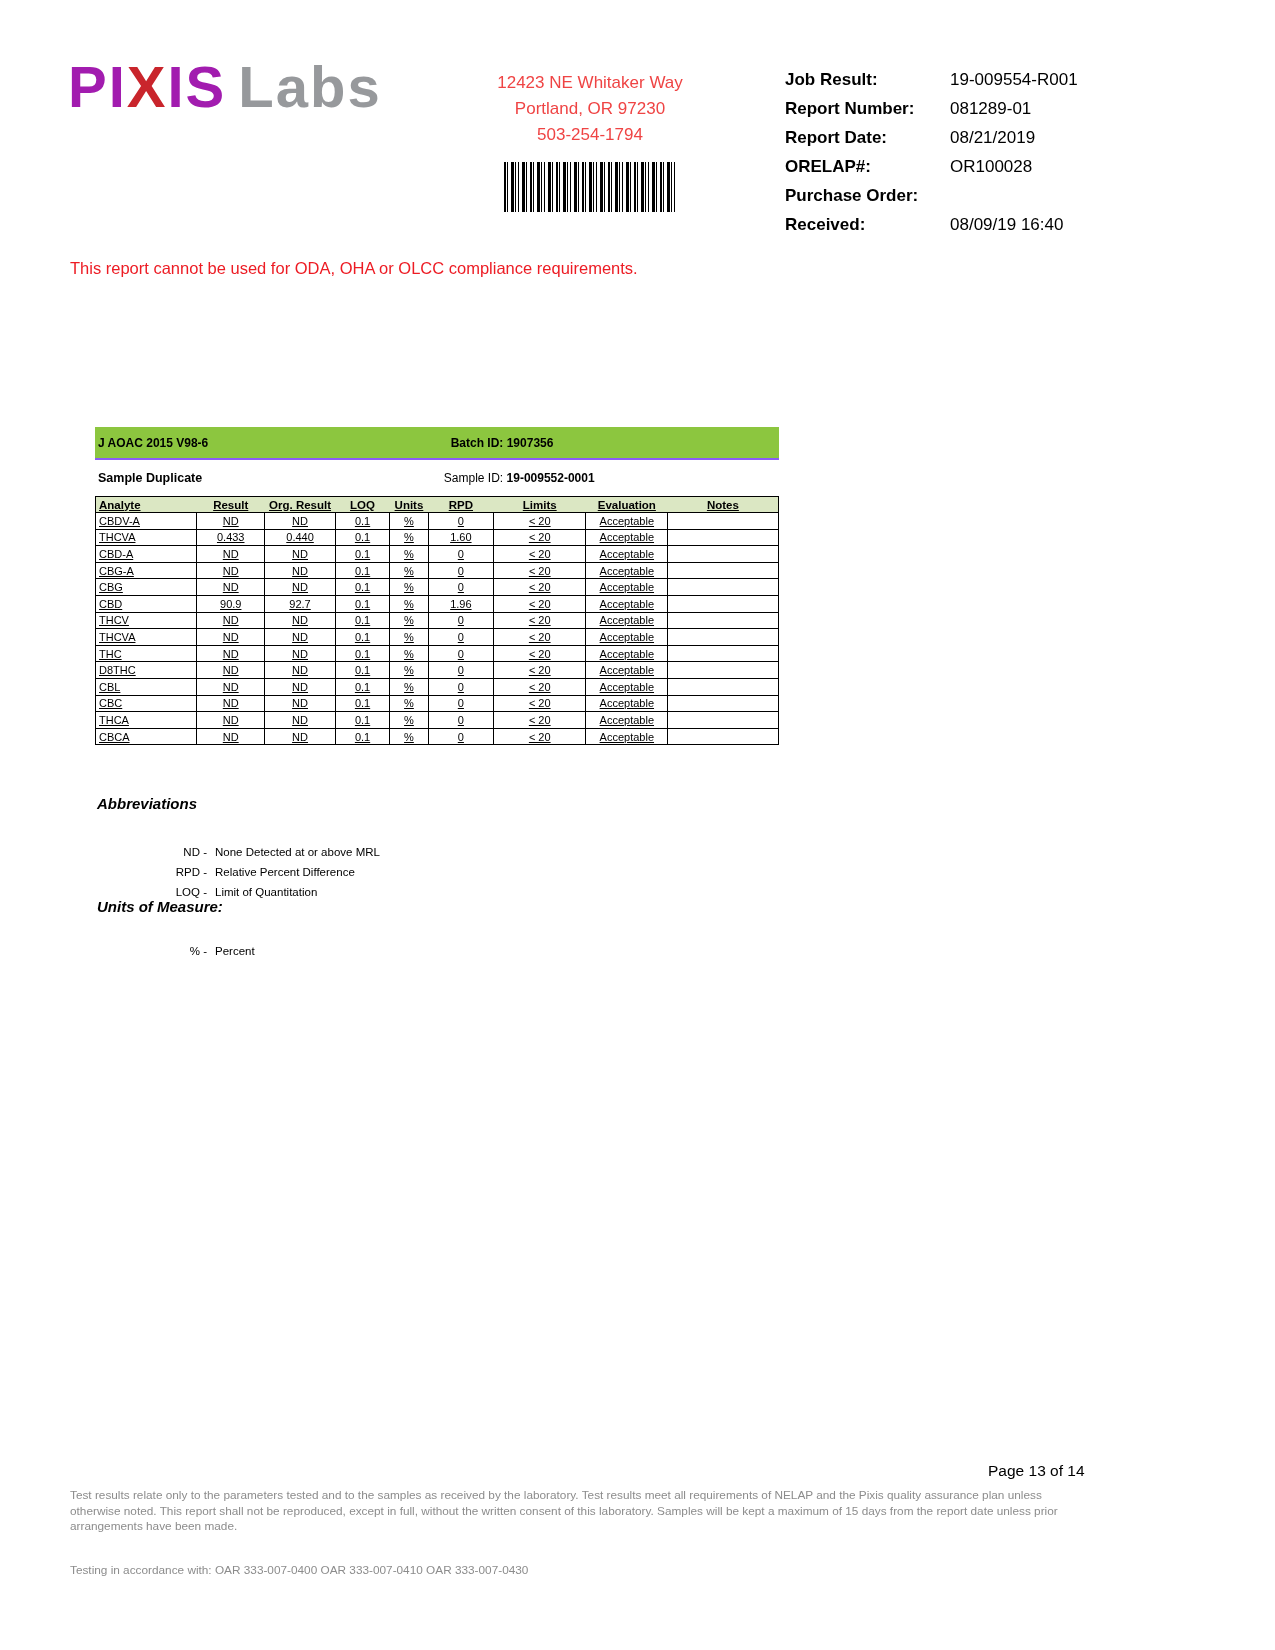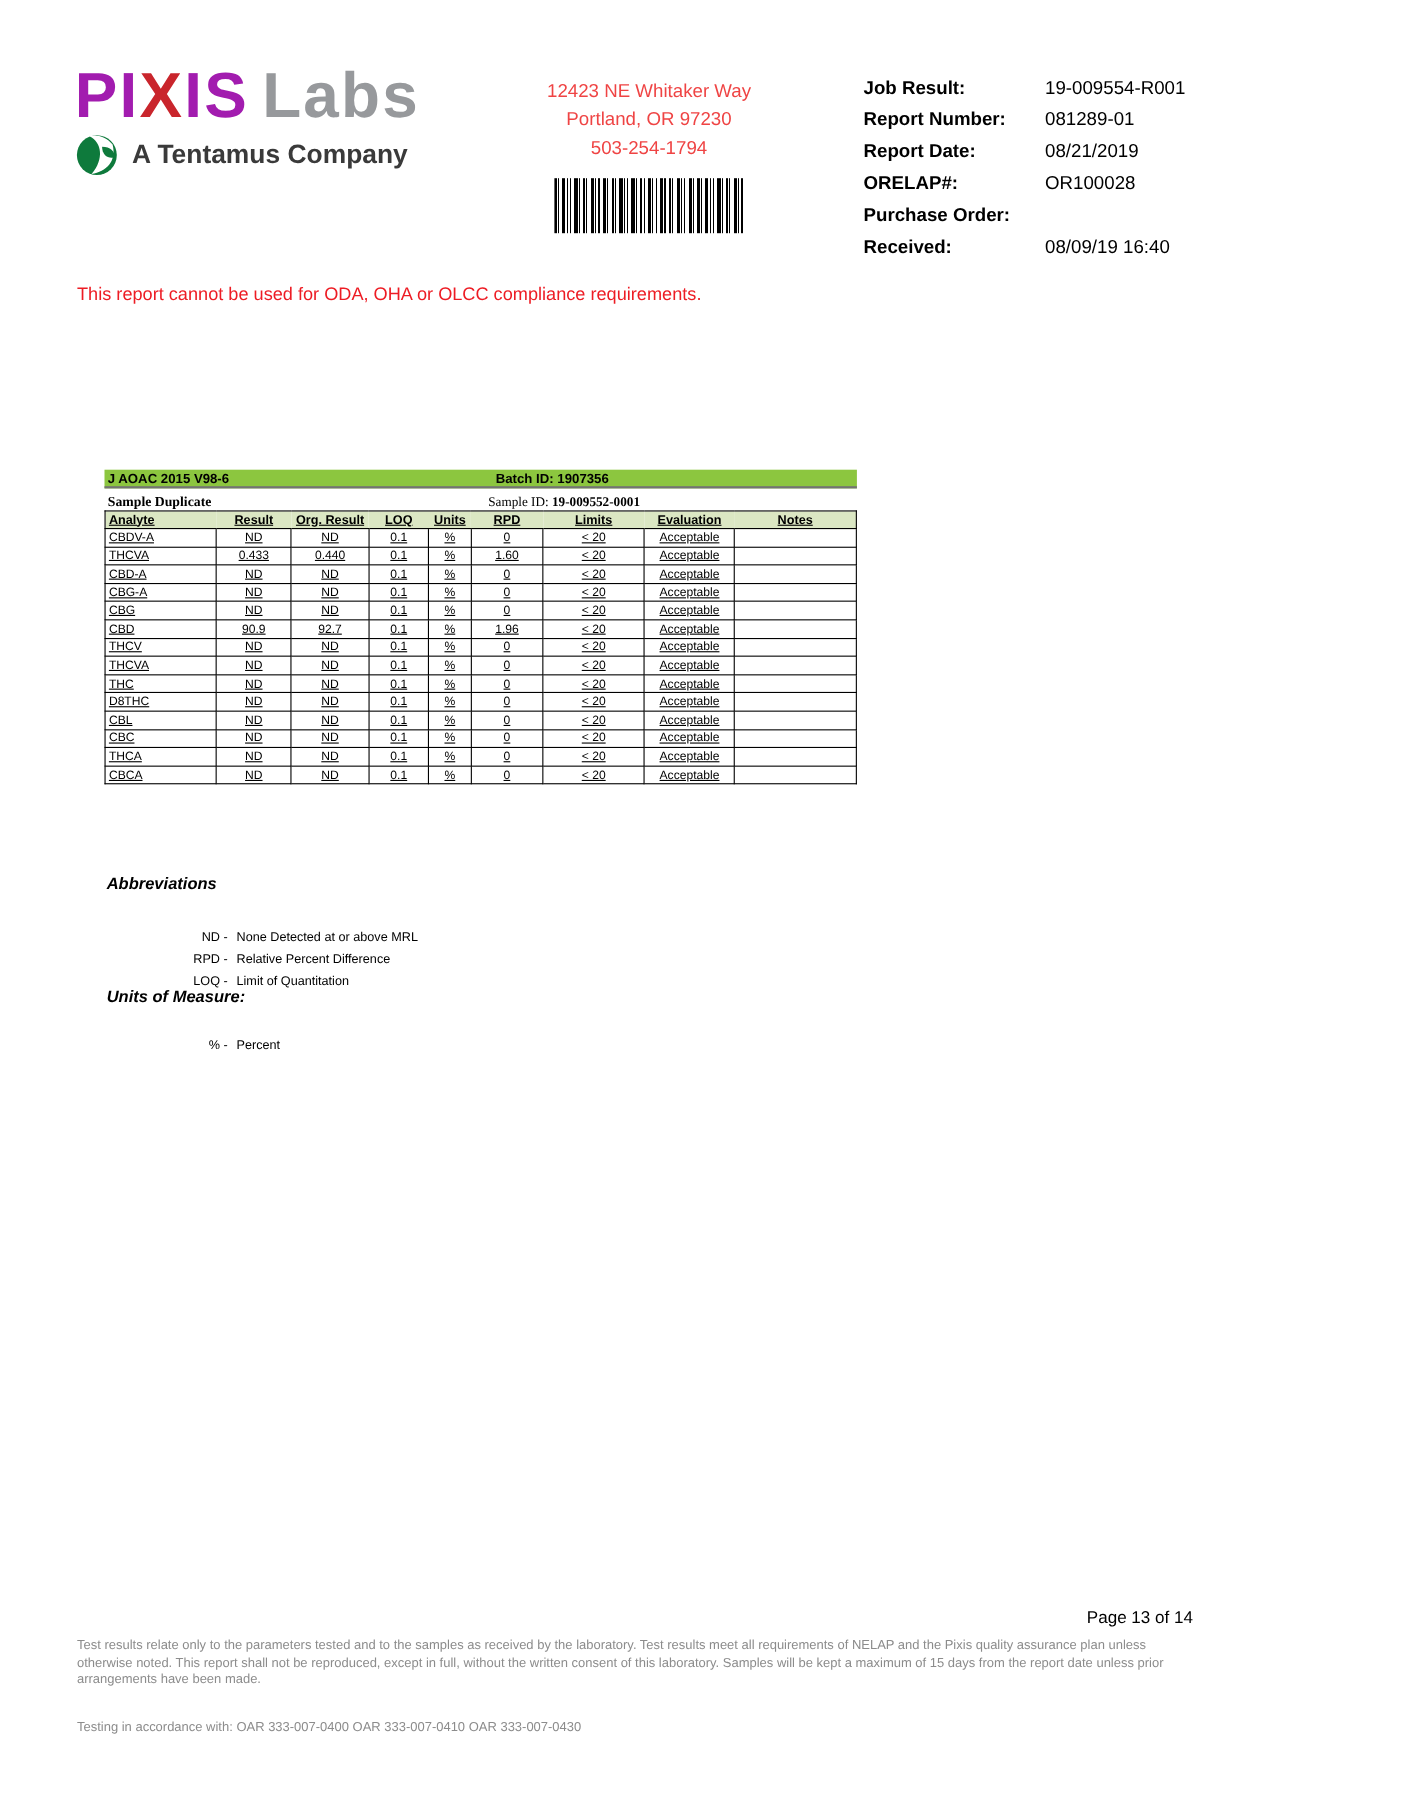--- a/index.html
+++ b/index.html
@@ -26,24 +26,24 @@
 
   .info-block { position:absolute; left:785px; top:70px; width:360px; }
   .info-row { display:flex; min-height:29px; align-items:flex-start; }
   .info-row .lbl { width:165px; font-weight:bold; font-size:17px; }
   .info-row .val { font-size:17px; }
 
   .notice { position:absolute; left:70px; top:259px; color:#ed1c24; font-size:16.5px; }
 
   
   .results { position:absolute; left:95px; top:427px; width:684px; }
-  .method-bar { display:flex; position:relative; background:#8cc63f; border-bottom:2px solid #737373; height:17px; align-items:center; }
+  .method-bar { display:flex; position:relative; background:#8cc63f; border-bottom:2px solid #8b5cf6; height:33px; align-items:center; }
   .method-bar .method { font-weight:bold; font-size:12px; padding-left:3px; }
   .method-bar .batch  { position:absolute; left:52%; font-weight:bold; font-size:12px; }
-  .sample-bar { position:relative; height:20px; display:flex; align-items:flex-end;font-family:Liberation Serif, serif; }
+  .sample-bar { position:relative; height:36px; display:flex; align-items:center; }
   .sample-bar .stype { font-weight:bold; font-size:12.5px; padding-left:3px; }
   .sample-bar .sid   { position:absolute; left:51%; font-size:12px; }
   .sample-bar .sid b { font-size:12px; }
 
   table.res { border-collapse:collapse; width:100%; table-layout:fixed;text-decoration:underline; }
   table.res thead th { background:#dbe7c3; font-weight:bold; font-size:11.5px; text-align:center; height:16px; padding:0 3px;
     border-top:1px solid #000; border-bottom:1px solid #000; }
   table.res thead th:first-child { text-align:left; border-left:1px solid #000; }
   table.res thead th:last-child  { border-right:1px solid #000; }
   table.res tbody td { border:1px solid #000; font-size:11px; text-align:center; height:16.6px; padding:0 3px; overflow:hidden; white-space:nowrap; }
@@ -63,28 +63,20 @@
   
   .page-num { position:absolute; left:988px; top:1462px; font-size:15.5px; color:#000; }
   .disclaimer { position:absolute; left:70px; top:1488px; width:1010px; font-size:11.8px; line-height:15.5px; color:#8c8c8c; }
   .testing { position:absolute; left:70px; top:1563px; width:1010px; font-size:11.8px; color:#8c8c8c; }
 </style>
 </head>
 <body>
 
 <div class="logo">
   <div class="logo-word"><span class="dark">PI</span><span class="red">X</span><span class="dark">IS</span><span class="gray">Labs</span></div>
-  <div class="logo-tagline">
-    <svg viewBox="0 0 44 44">
-      <circle cx="21" cy="22" r="19" fill="#0e7a3c"></circle>
-      <path d="M 14 4 C 26 10 28 26 16 40 C 30 38 40 28 36 12 C 30 4 20 2 14 4 Z" fill="#ffffff"></path>
-      <path d="M 26 14 C 34 14 38 18 38 24 C 32 26 26 22 26 14 Z" fill="#0e7a3c"></path>
-    </svg>
-    <span class="tag-text">A Tentamus Company</span>
-  </div>
 </div>
 
 <div class="center-block">
   <div>12423 NE Whitaker Way</div>
   <div>Portland, OR 97230</div>
   <div>503-254-1794</div>
   <div class="barcode"></div>
 </div>
 
 <div class="info-block">

